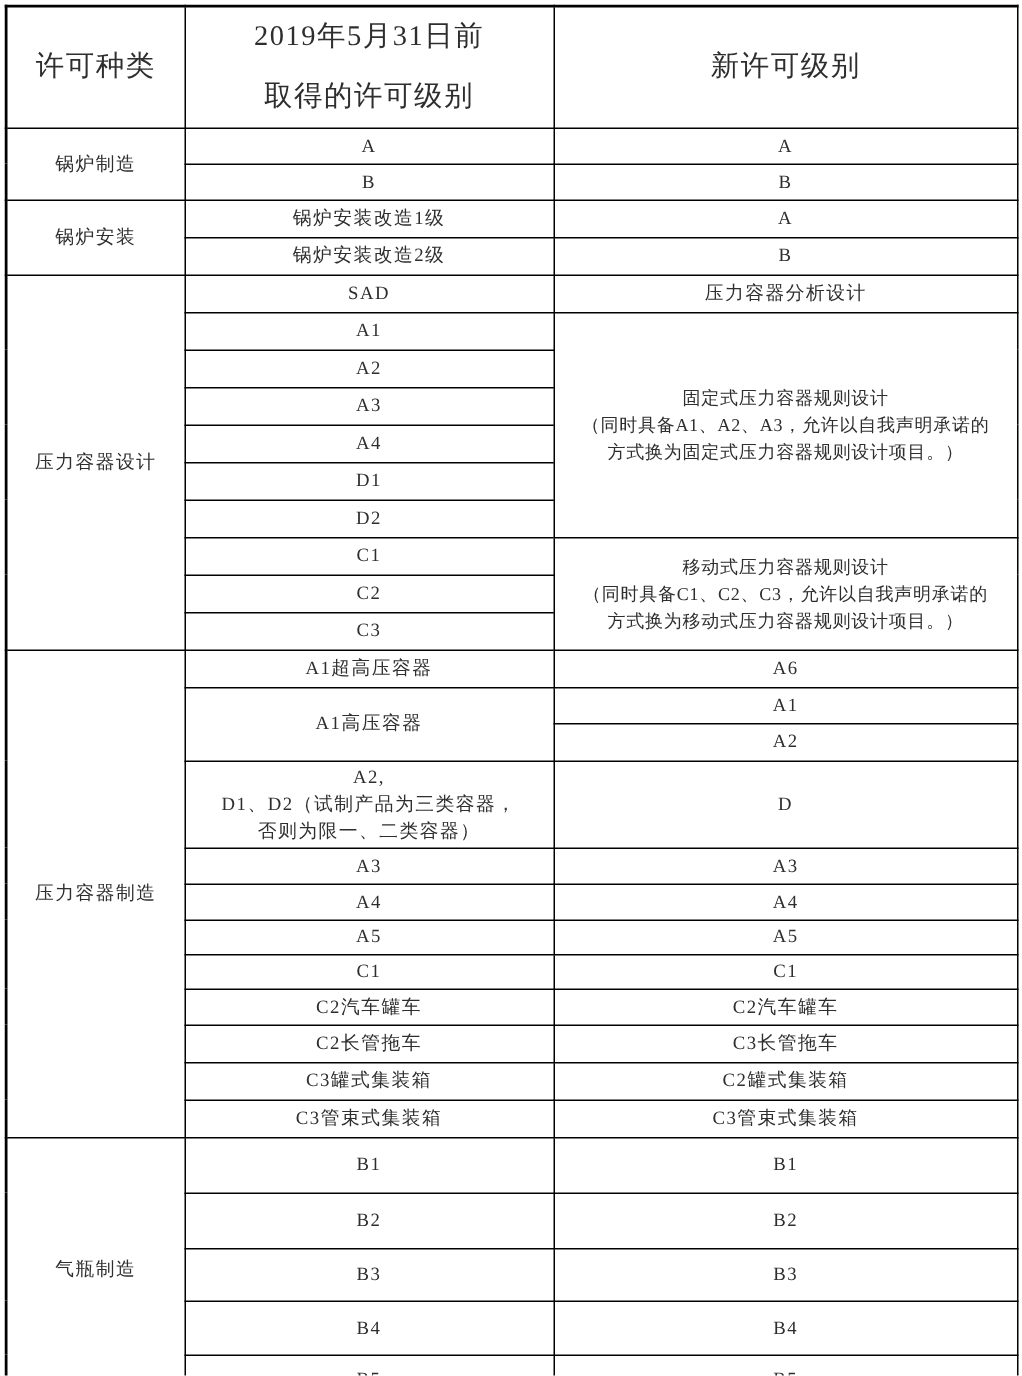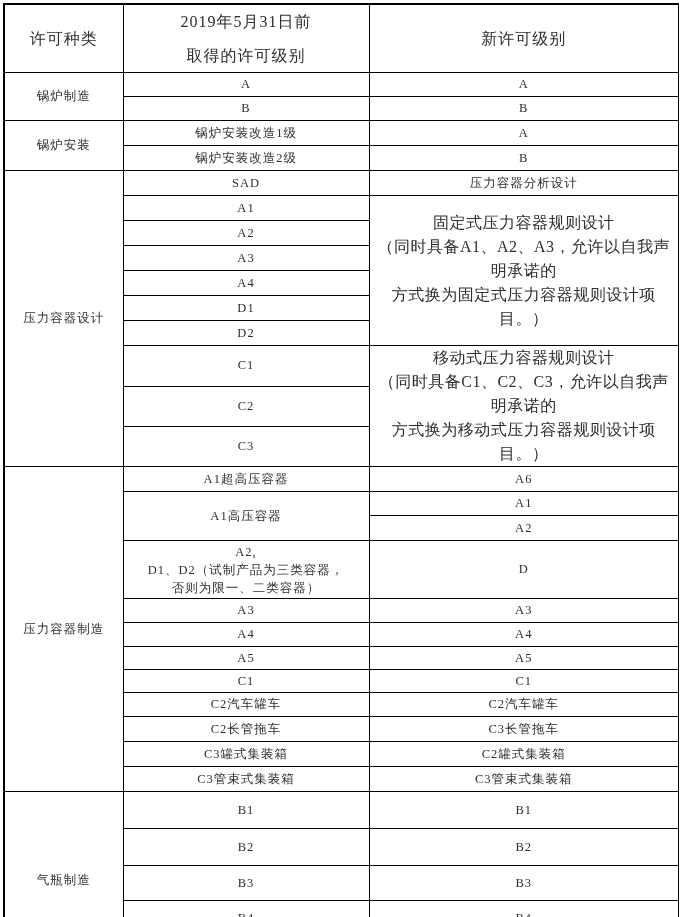--- a/index.html
+++ b/index.html
@@ -38,24 +38,24 @@
     vertical-align: middle;
     padding: 0 2px;
     font-size: 12.5px;
     letter-spacing: 1px;
     line-height: 1.35;
     white-space: pre-line;
     overflow: hidden;
   }
   td.header-cell {
     line-height: 2.1;
-    font-size: 16px;
+    font-size: 19px;
   }
   td.note-cell {
-    font-size: 16px;
+    font-size: 12px;
     letter-spacing: 0.5px;
     line-height: 1.5;
   }
   td.multi-cell {
     line-height: 1.45;
   }
   tr.partial-row td { border-bottom: none; }
 </style>
 </head>
 <body>

